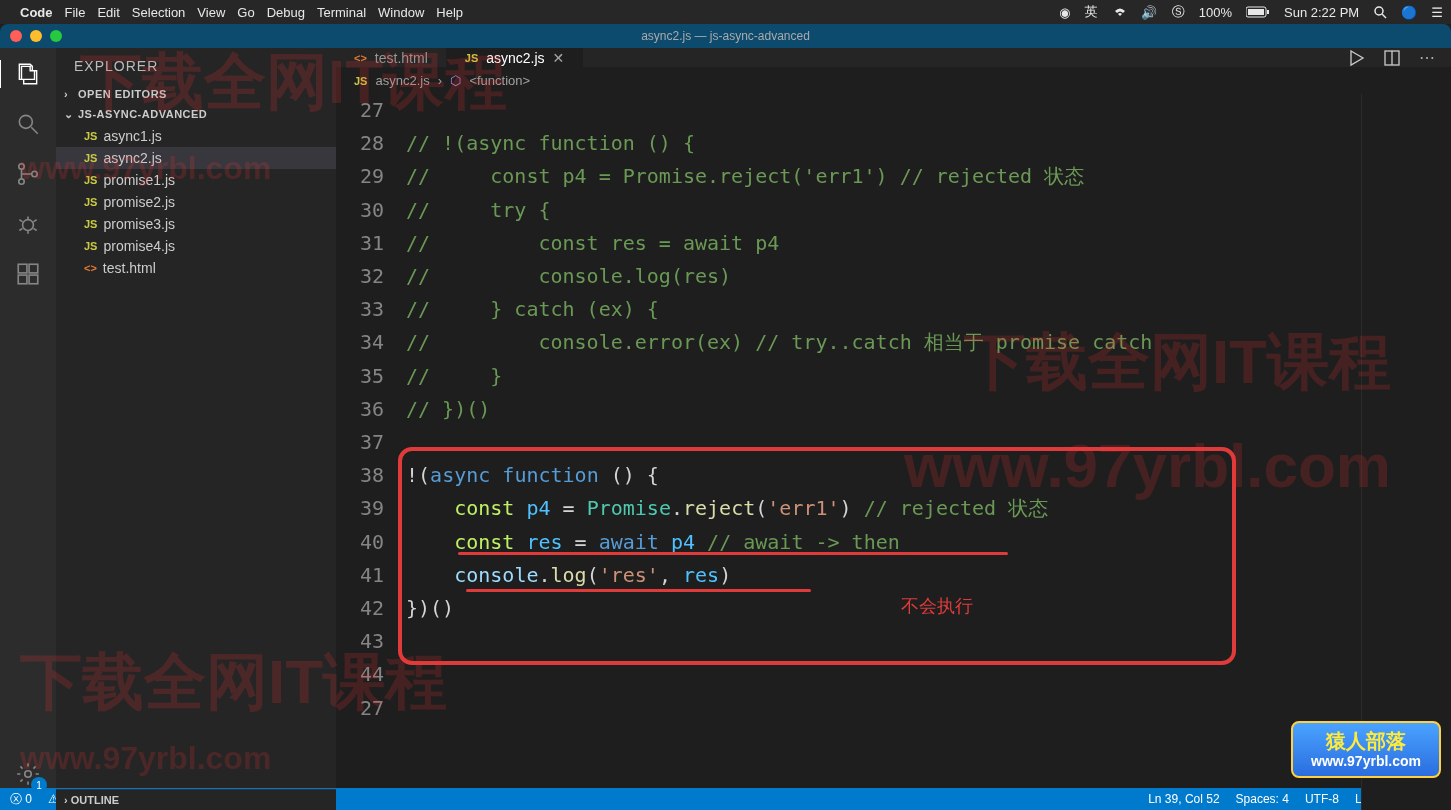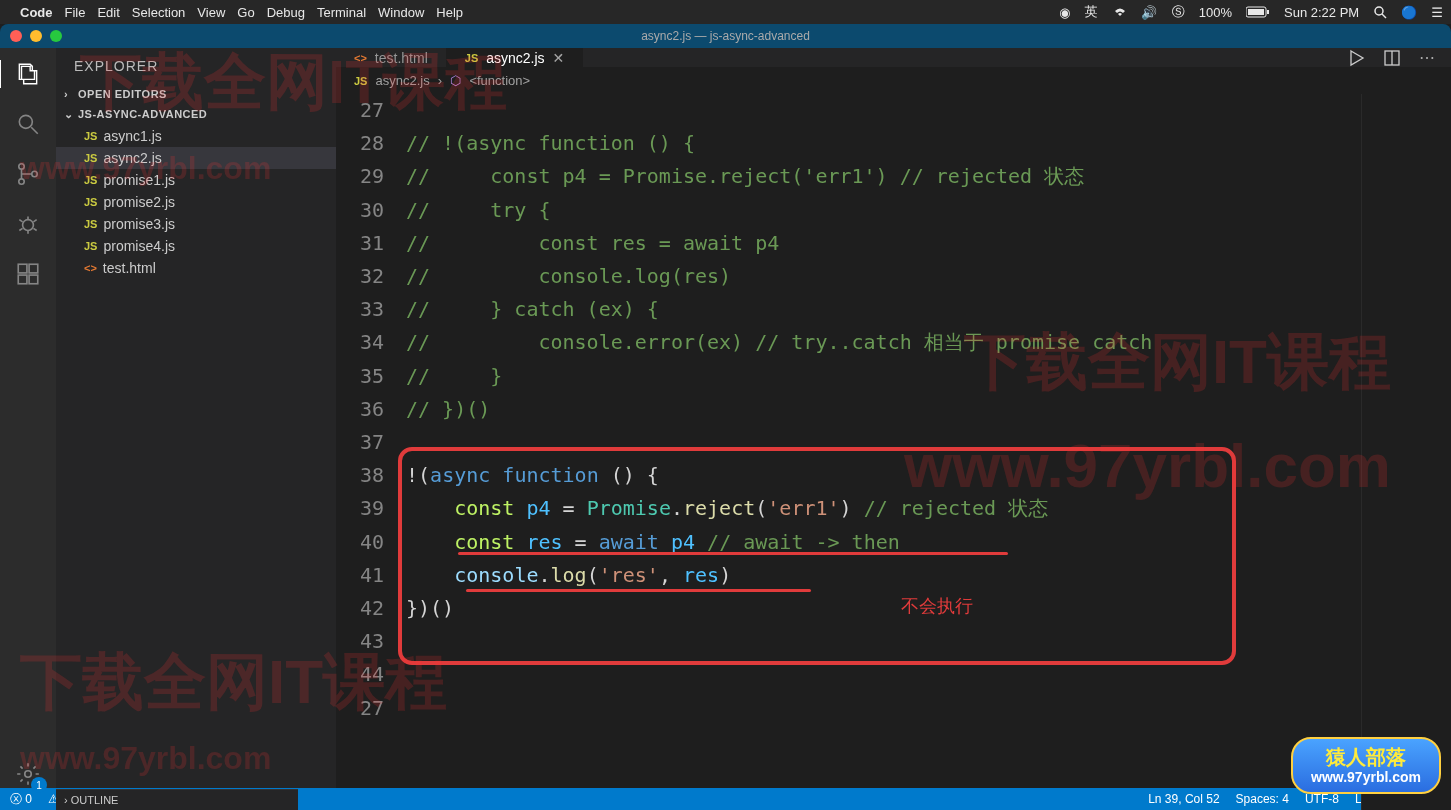--- a/index.html
+++ b/index.html
@@ -213,41 +213,41 @@
   position: absolute;
   font-size: 62px;
   color: rgba(255,50,50,0.18);
   font-weight: bold;
   pointer-events: none;
   font-family: sans-serif;
   white-space: nowrap;
 }
 .wm-badge {
   position: absolute;
-  right: 10px; bottom: 16px;
+  right: 10px; bottom: 32px;
   background: linear-gradient(#4aa3ff,#2a6de0);
   border: 2px solid #ffd040;
-  border-radius: 20px;
+  border-radius: 8px;
   padding: 6px 18px;
   color: #ffeb3b;
   font-weight: bold;
   text-align: center;
   font-size: 20px;
   line-height: 1.2;
 }
 .wm-badge .sub { color:#fff; font-size:14px; display:block; }
 
 .outline-section {
   position: absolute;
   bottom: 0; left: 56px;
-  width: 242px;
+  width: 280px;
   background: #252526;
   padding: 4px 8px;
   font-size: 11px;
-  font-weight: 400;
+  font-weight: 700;
   color: #ccc;
   border-top: 1px solid #333;
 }
 
 svg { display: block; }
 </style>
 </head>
 <body>
 
 <div class="menubar">

